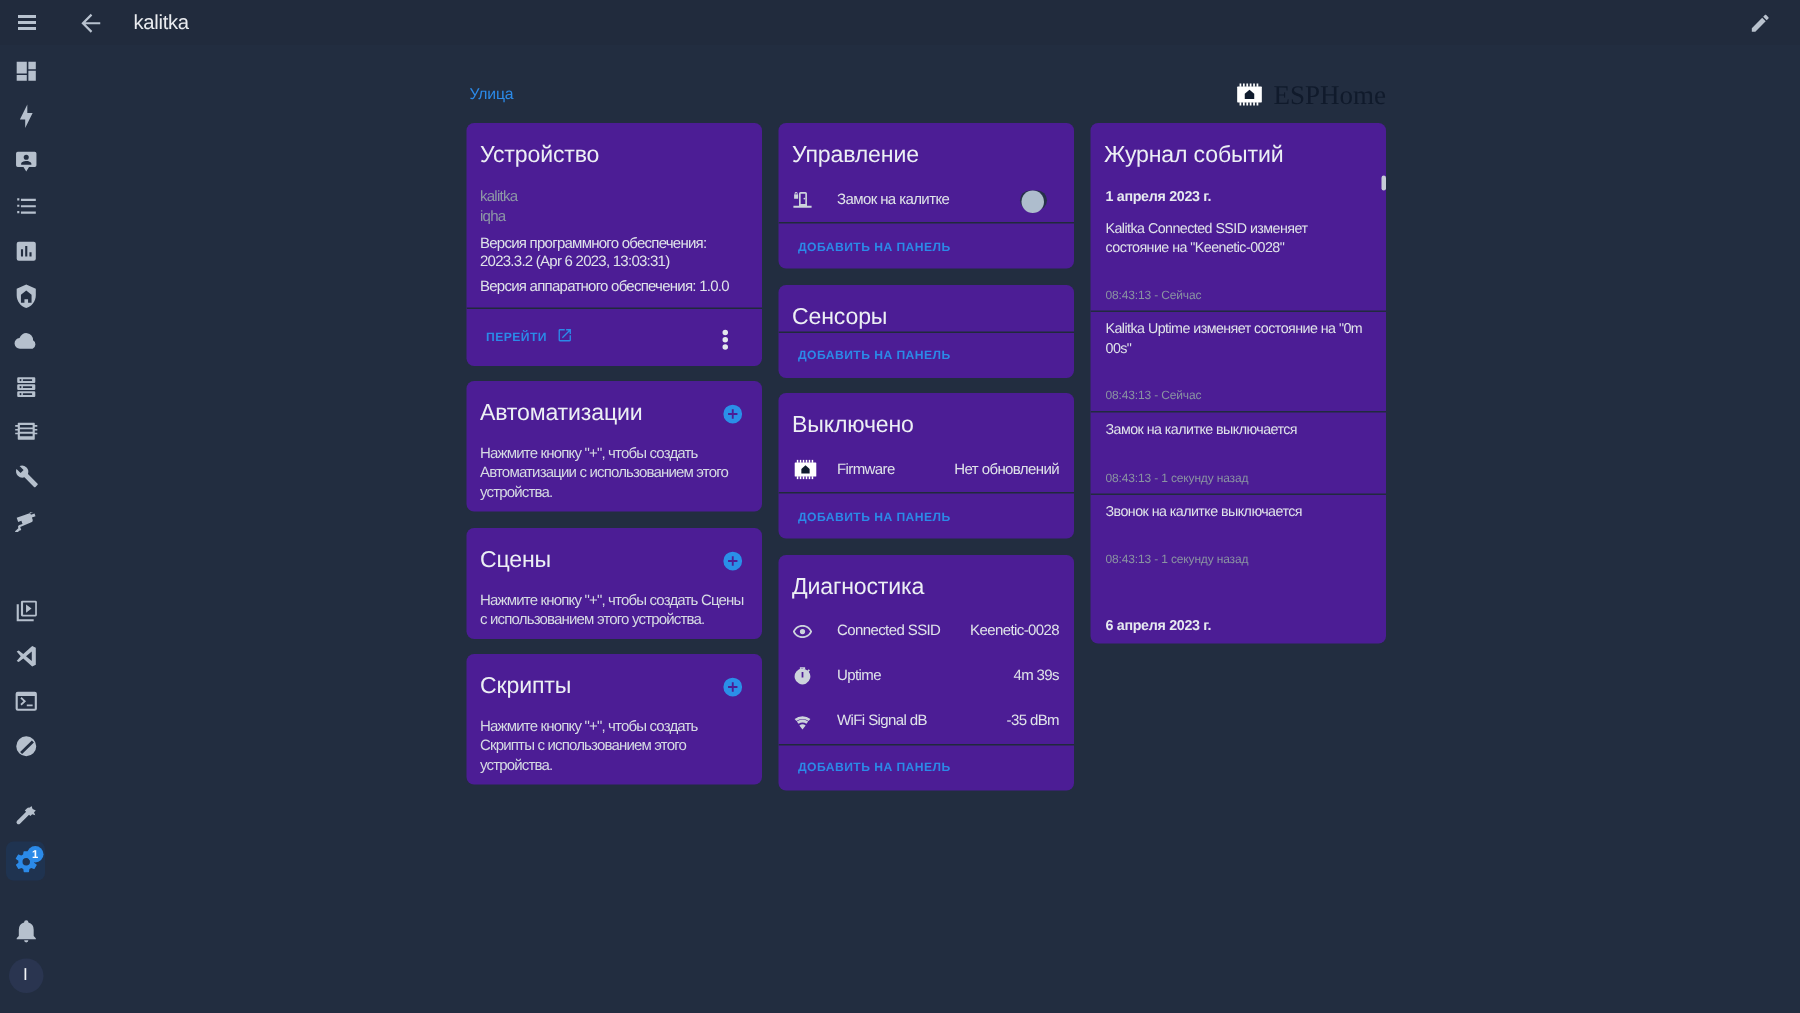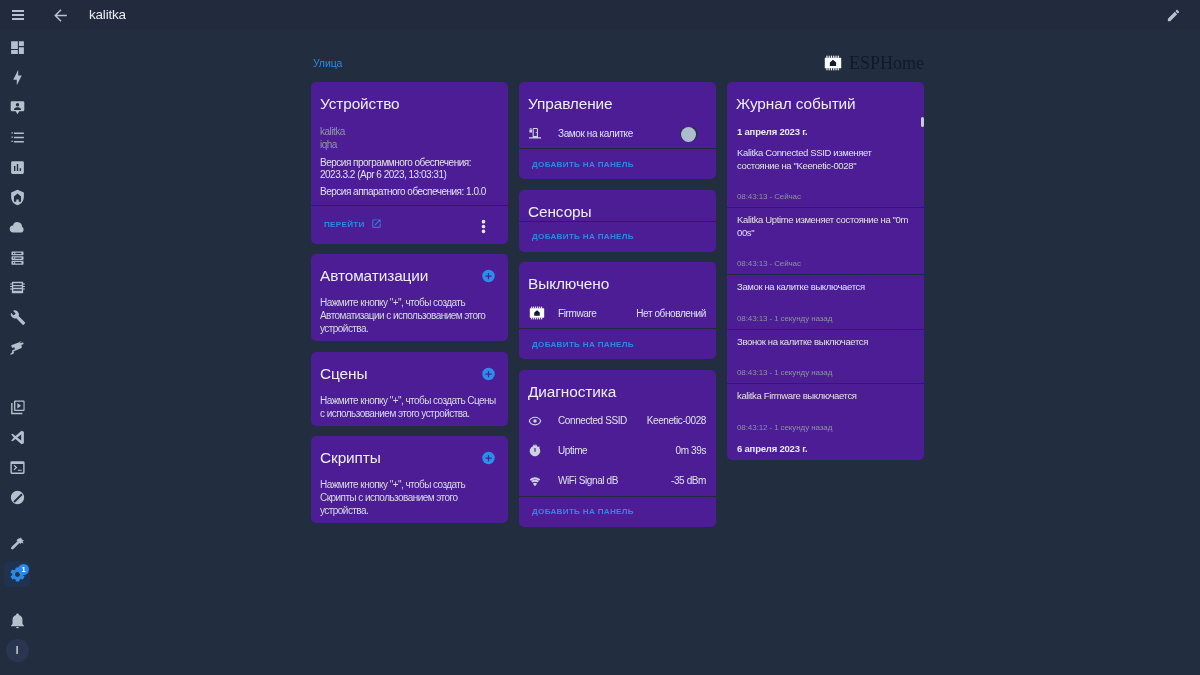--- a/index.html
+++ b/index.html
@@ -65,21 +65,21 @@
   .erow .eic{width:30px;flex:none;display:flex;align-items:center;}
   .erow .elabel{font-size:10px;letter-spacing:-.4px;color:#dfe3e9;flex:1 1 auto;white-space:nowrap;overflow:hidden;text-overflow:ellipsis;}
   .erow .evalue{font-size:10px;letter-spacing:-.4px;color:#dfe3e9;flex:none;text-align:right;padding-left:6px;}
   .card-foot{border-top:1px solid #202a3c;height:30px;display:flex;align-items:center;padding-left:13px;}
   .toggle{width:18px;height:13px;border-radius:7px;background:#26304a;position:relative;flex:none;margin-right:8px;}
   .toggle .knob{position:absolute;left:1px;top:0px;width:15px;height:15px;border-radius:50%;background:#aebdcd;}
 
   
   .lb-body{padding:1px 0 4px 0;position:relative;}
   .lb-date{font-size:9.5px;font-weight:700;color:#e7eaf0;padding:12px 12px 4px 10px;letter-spacing:-.2px;}
-  .lb-entry + .lb-date{padding-top:5px;padding-bottom:2px;}
+  .lb-entry + .lb-date{padding-top:5px;padding-bottom:2px;margin-top:24px;}
   .lb-entry{padding:6px 14px 6px 10px;border-top:1px solid #212b3e;}
   .lb-date + .lb-entry{border-top:none;}
   .lb-text{font-size:9.5px;letter-spacing:-.36px;color:#dfe3e9;line-height:12.5px;}
   .lb-meta{font-size:8px;letter-spacing:-.1px;color:#8a93a2;margin-top:20px;line-height:9px;}
   .lb-scroll{position:absolute;right:0px;top:4px;width:3px;height:10px;border-radius:2px;background:#c6ccd6;}
 
 </style>
 </head>
 <body>
 
@@ -397,21 +397,21 @@
                 <div class="elabel">Connected SSID</div>
                 <div class="evalue">Keenetic-0028</div>
               </div>
               <div class="erow">
                 <div class="eic">
                   <svg width="14" height="14" viewBox="0 0 24 24" aria-hidden="true">
                     <path fill="#ccd3dc" fill-rule="evenodd" d="M9 1.3h6v2.1H9V1.3m10.1 5.2 1.4-1.4c-.4-.5-.9-1-1.4-1.4l-1.4 1.4A9 9 0 0 0 12 3a9 9 0 1 0 7.1 3.5M11 6.9h2v6.3h-2V6.9Z"></path>
                   </svg>
                 </div>
                 <div class="elabel">Uptime</div>
-                <div class="evalue">0m 39s</div>
+                <div class="evalue">4m 39s</div>
               </div>
               <div class="erow">
                 <div class="eic">
                   <svg width="14" height="14" viewBox="0 0 24 24" aria-hidden="true">
                     <path fill="#ccd3dc" d="M12 21 15.6 16.5a5.7 5.7 0 0 0-7.2 0L12 21M3 9l2 2.5a11.6 11.6 0 0 1 14 0L21 9a14.6 14.6 0 0 0-18 0m2.5 3.1 2 2.5a8.1 8.1 0 0 1 9 0l2-2.5a11.2 11.2 0 0 0-13 0Z"></path>
                   </svg>
                 </div>
                 <div class="elabel">WiFi Signal dB</div>
                 <div class="evalue">-35 dBm</div>
               </div>
@@ -437,24 +437,20 @@
                 <div class="lb-meta">08:43:13 - Сейчас</div>
               </div>
               <div class="lb-entry">
                 <div class="lb-text">Замок на калитке выключается</div>
                 <div class="lb-meta">08:43:13 - 1 секунду назад</div>
               </div>
               <div class="lb-entry">
                 <div class="lb-text">Звонок на калитке выключается</div>
                 <div class="lb-meta">08:43:13 - 1 секунду назад</div>
               </div>
-              <div class="lb-entry">
-                <div class="lb-text">kalitka Firmware выключается</div>
-                <div class="lb-meta">08:43:12 - 1 секунду назад</div>
-              </div>
               <div class="lb-date">6 апреля 2023 г.</div>
               <div class="lb-scroll"></div>
             </div>
           </div>
         </div>
     </div>
   </div>
 
 </div>
 

